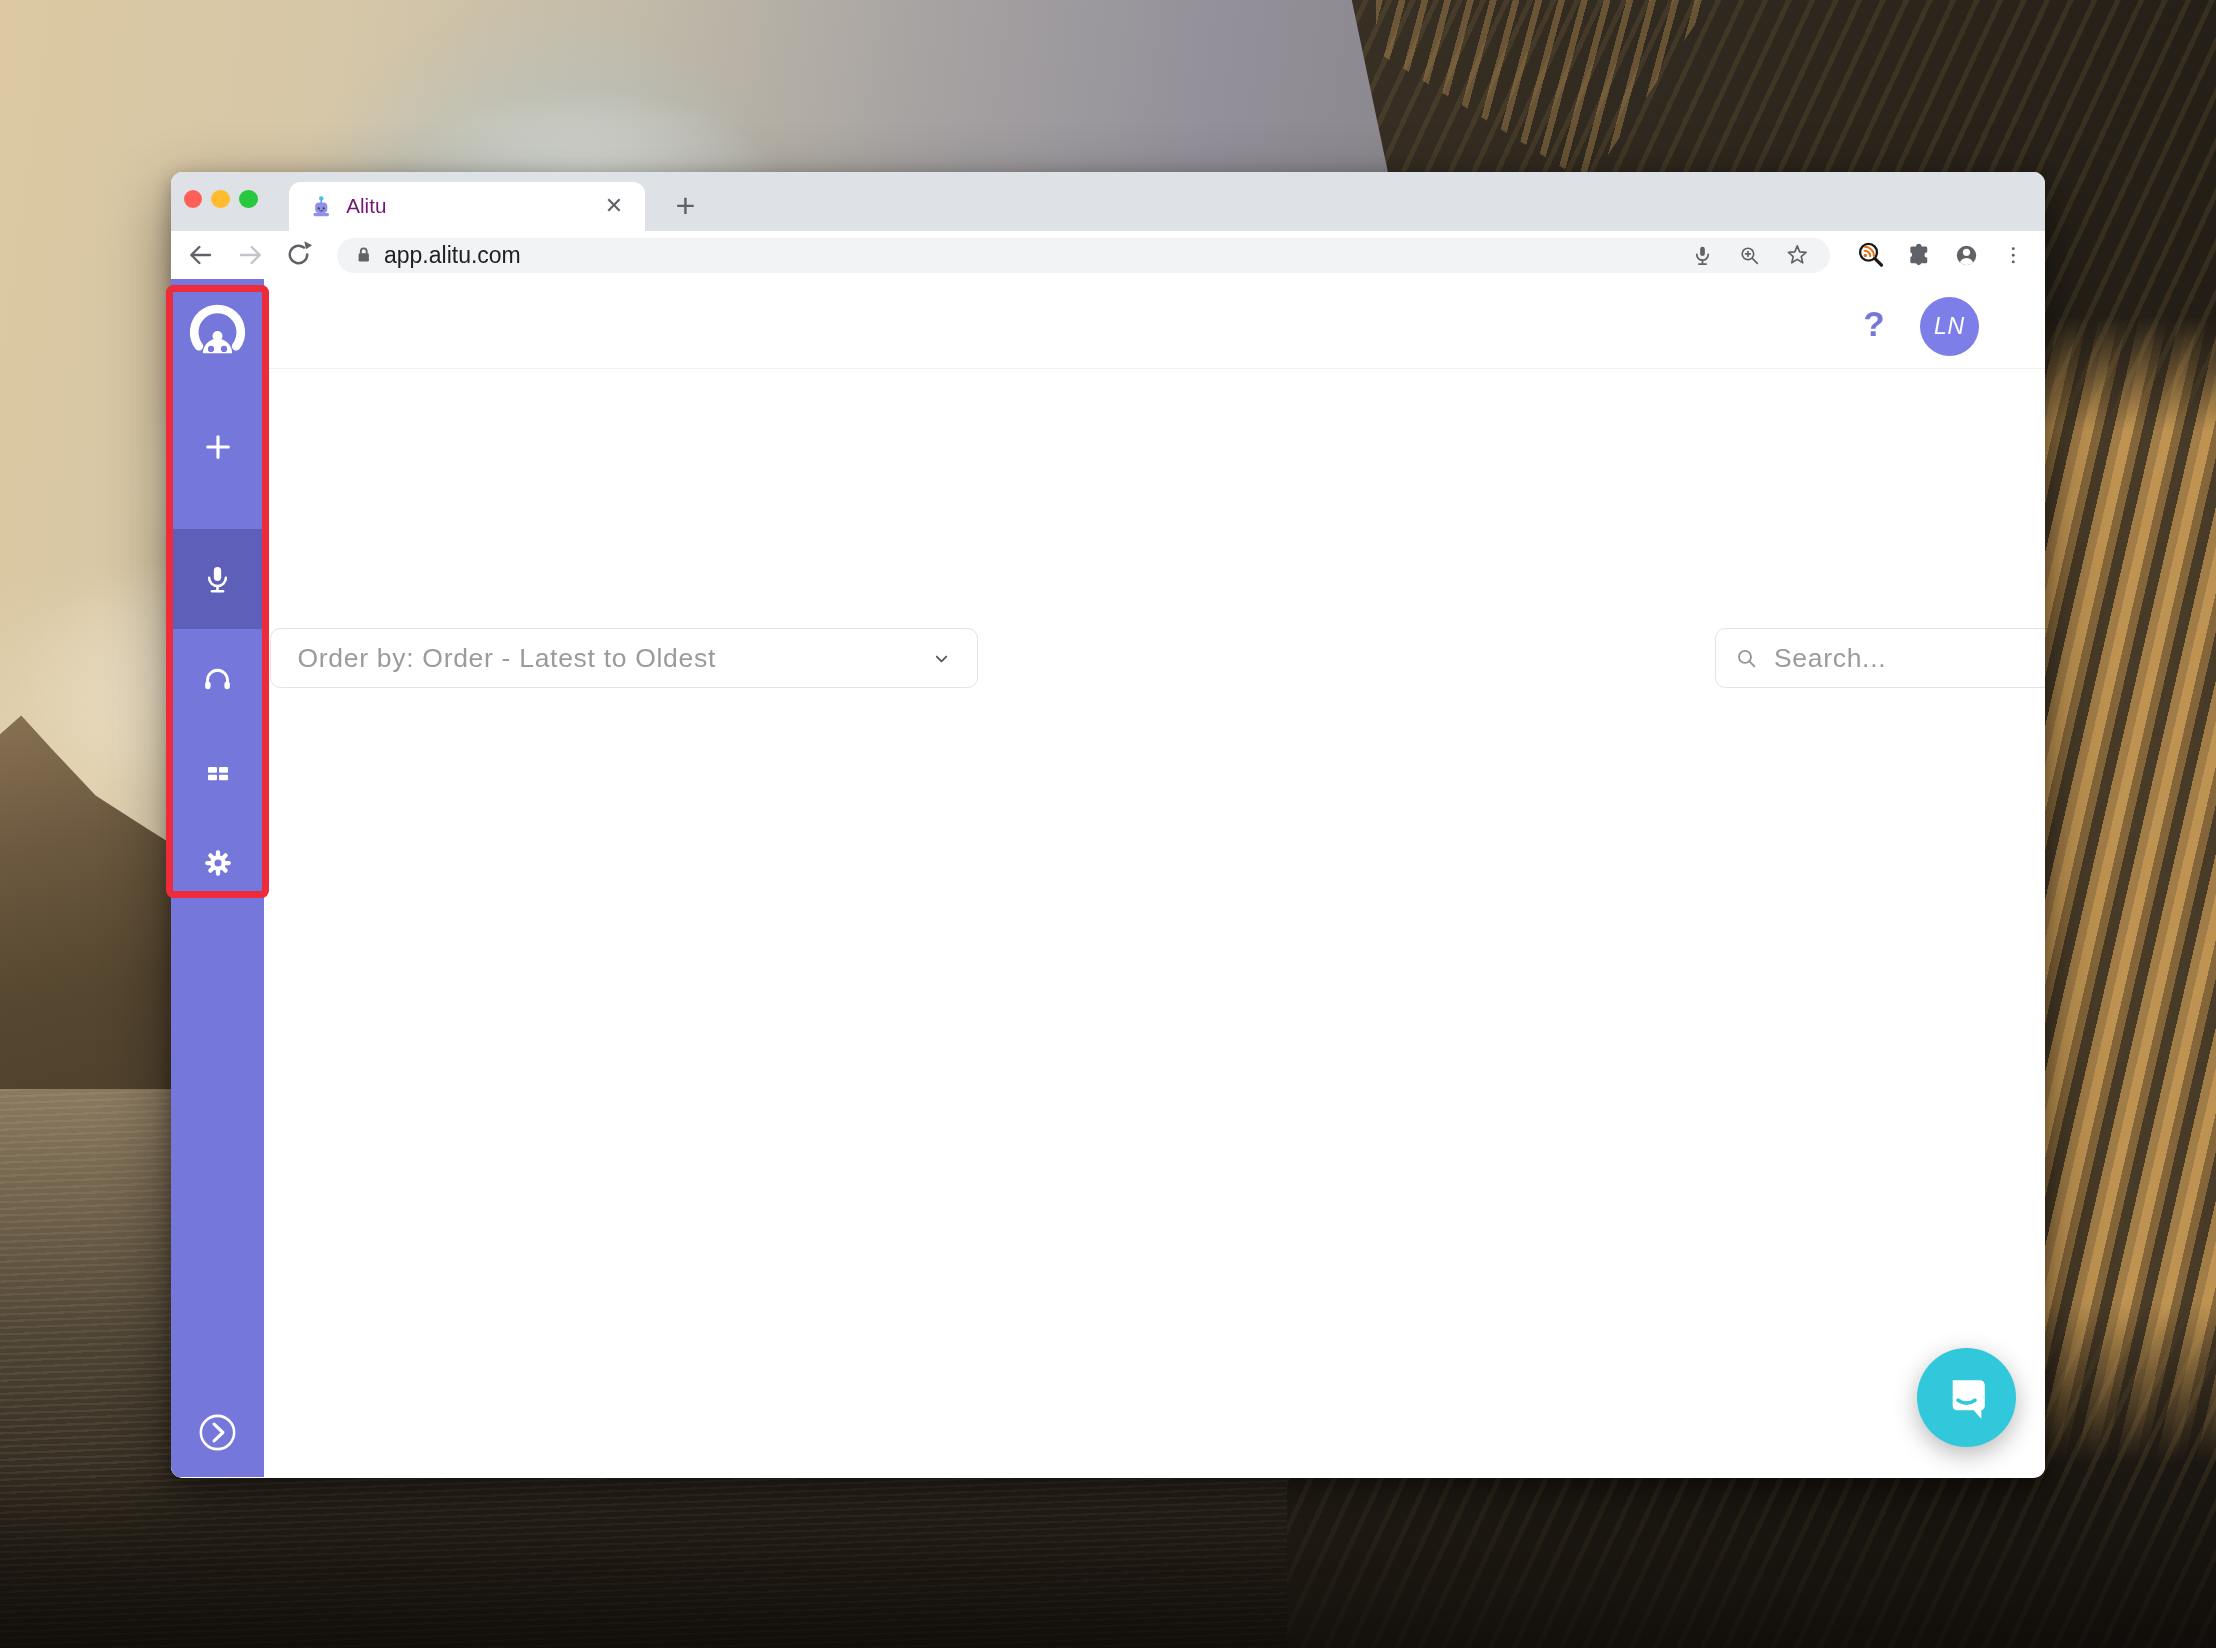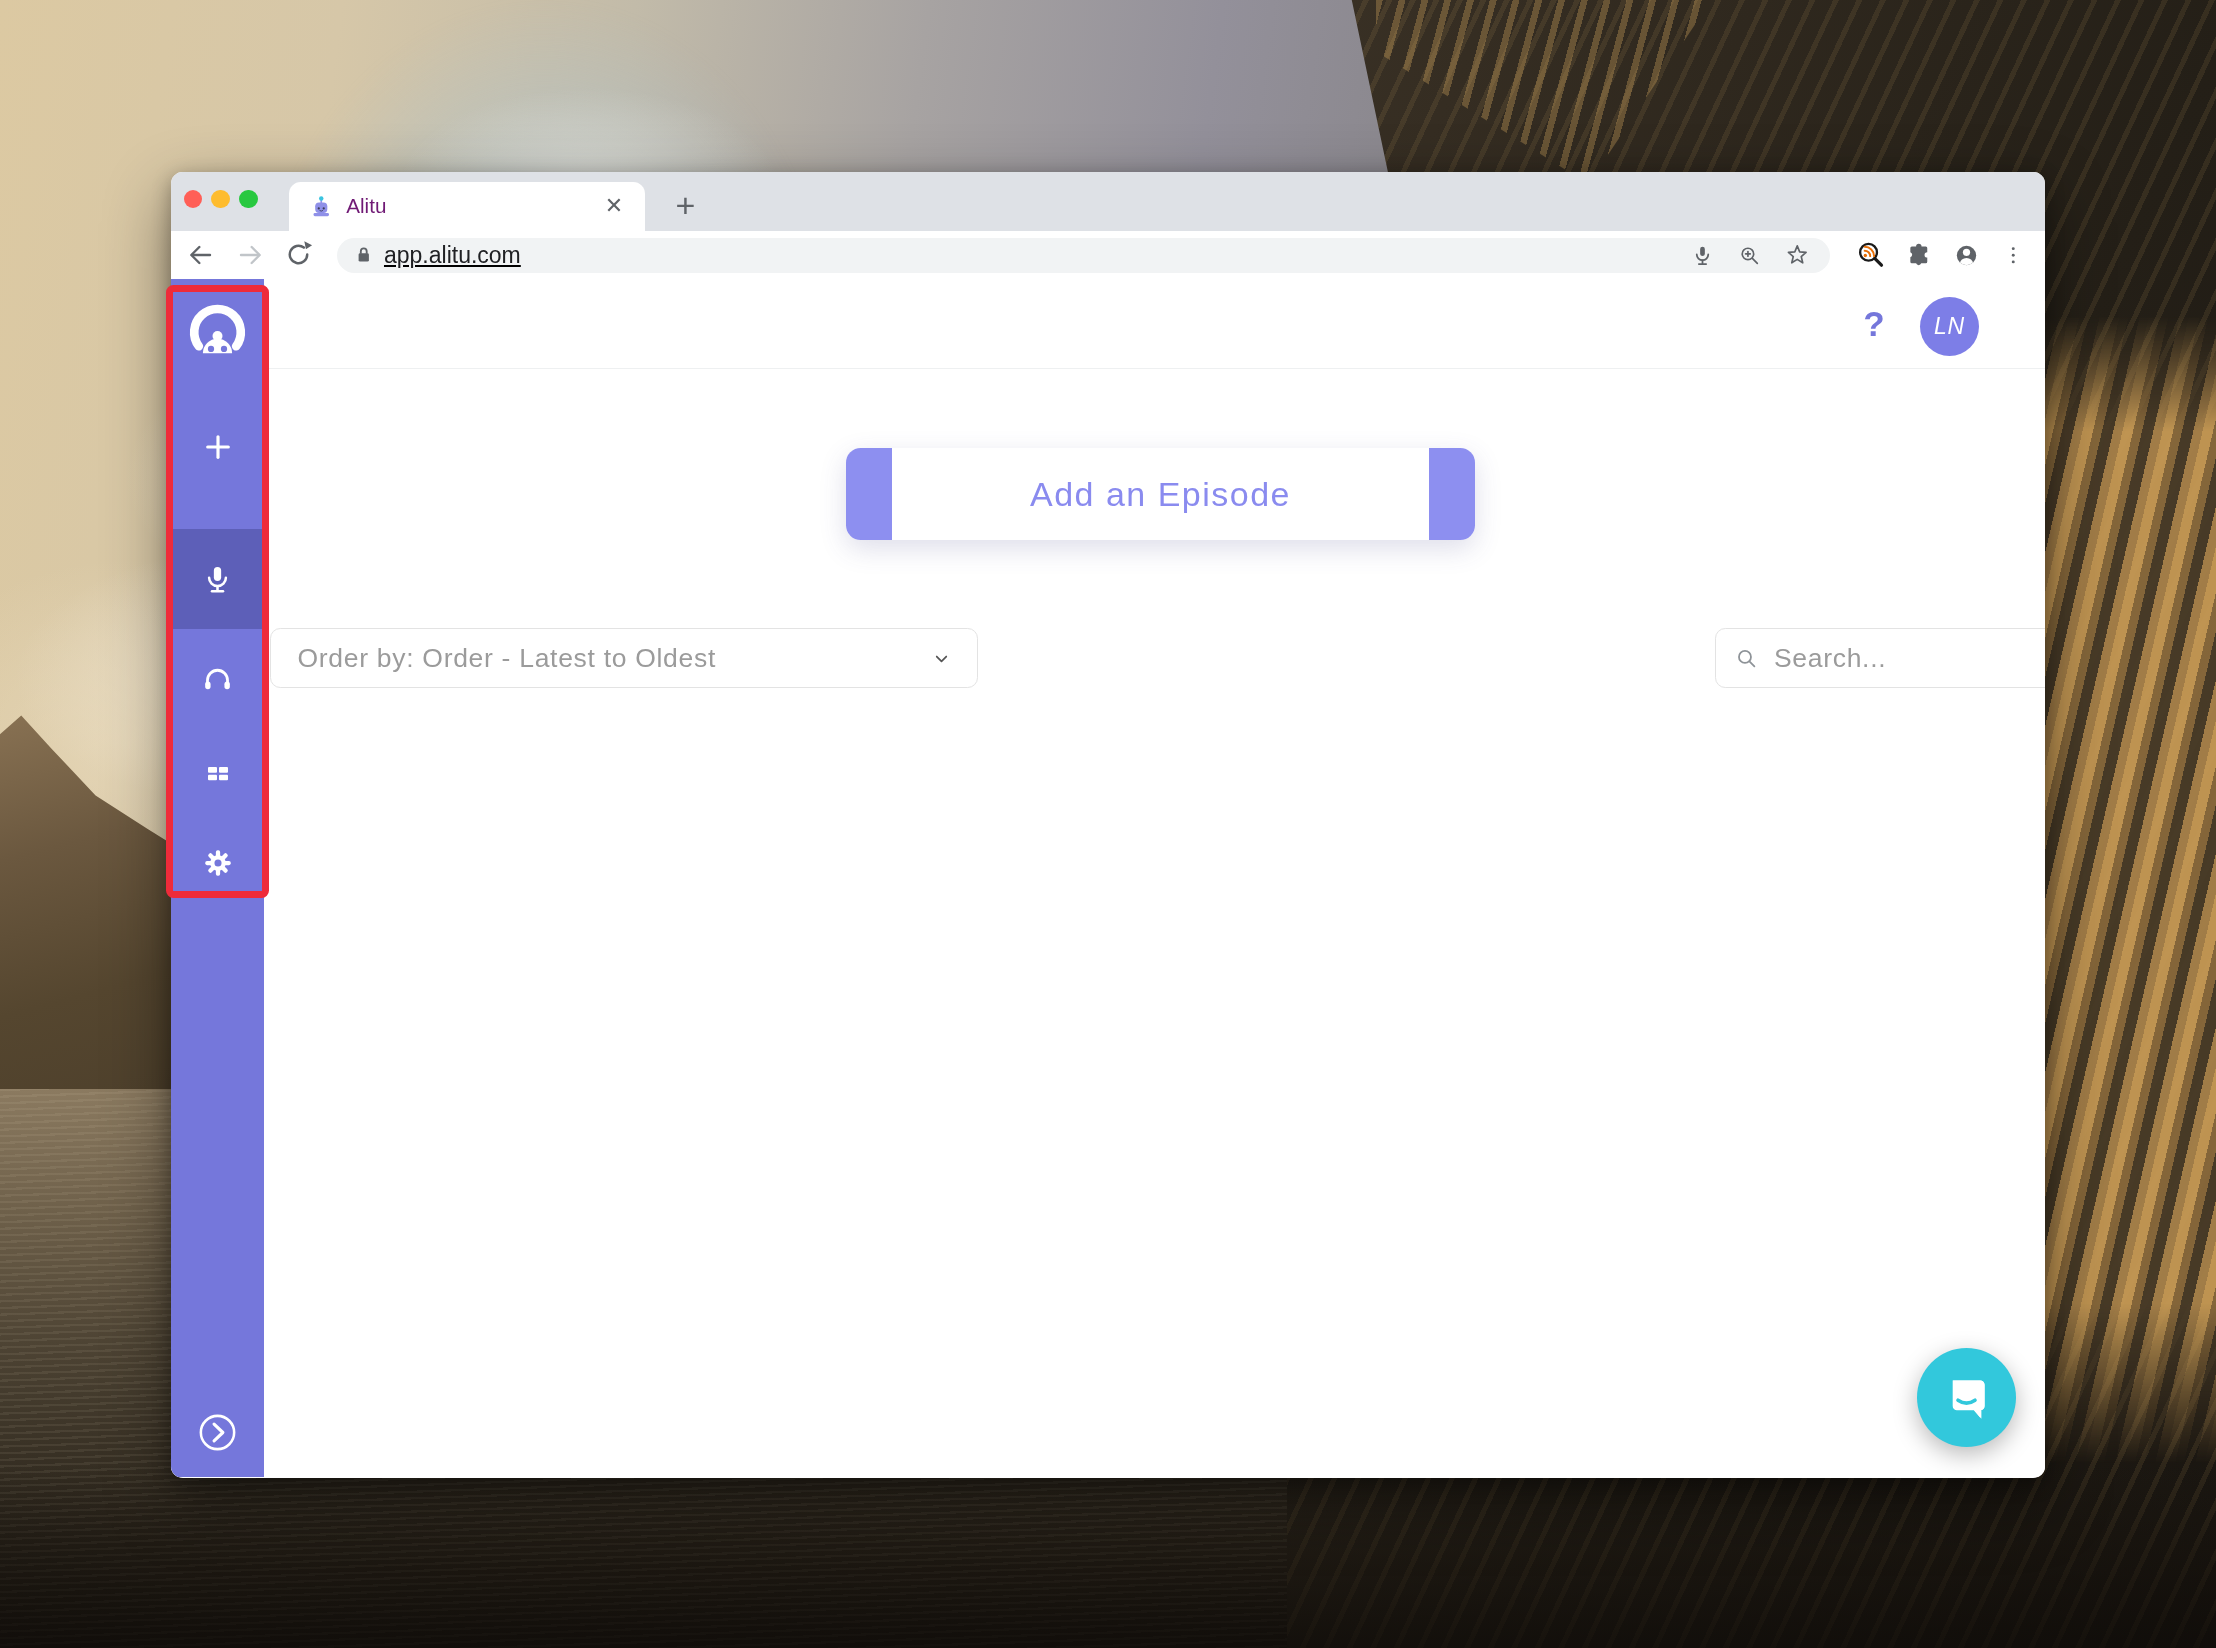--- a/index.html
+++ b/index.html
@@ -57,21 +57,21 @@
   .tab-favicon{width:26.5px;height:26.5px;margin-right:11.8px;flex:0 0 auto;}
   .tab-title{font-size:20.6px;color:#701a75;flex:1 1 auto;}
   .tab-close{font-size:22px;color:#5f6368;padding:0 2.9px;cursor:default;}
   .newtab{position:absolute;left:491px;top:10.3px;width:47px;height:47px;display:flex;align-items:center;justify-content:center;
     font-size:34px;font-weight:300;color:#5f6368;}
   .toolbar{position:absolute;left:0;top:59px;width:100%;height:49px;background:#fff;
     border-bottom:1.5px solid #e8eaed;box-sizing:border-box;}
   .navbtn{position:absolute;top:6.6px;width:34px;height:34px;display:flex;align-items:center;justify-content:center;}
   .nav-back{left:11.8px;} .nav-fwd{left:63px;} .nav-reload{left:110px;}
   .omnibox{position:absolute;left:166px;top:6.6px;width:1493px;height:35px;border-radius:17.7px;background:var(--omnibox);
-    display:flex;align-items:center;padding:0 14.7px;box-sizing:border-box;text-decoration:underline;}
+    display:flex;align-items:center;padding:0 14.7px;box-sizing:border-box;}
   .omni-url{font-size:23px;color:#202124;margin-left:8.8px;flex:1 1 auto;}
   .omni-icons{display:flex;align-items:center;gap:22px;margin-left:auto;padding-right:4.4px;}
   .ext-row{position:absolute;top:6.6px;right:19px;display:flex;align-items:center;gap:17.7px;height:35px;}
   .icon-wrap{display:flex;align-items:center;justify-content:center;}
 
   
   .page{position:absolute;left:0;top:107px;width:1874px;height:1198px;background:#fff;}
   .sidebar{position:absolute;left:0;top:0;width:93px;height:100%;background:var(--accent);}
   .sb-item{position:absolute;left:0;width:93px;height:74px;display:flex;align-items:center;justify-content:center;}
   .sb-logo{top:20px;} .sb-add{top:131px;} .sb-mic{top:263px;} .sb-phones{top:363px;}
@@ -302,23 +302,20 @@
           <circle cx="24" cy="24" r="17" stroke-width="2.6"></circle>
           <polyline points="20.5,15.5 29.5,24 20.5,32.5" stroke-width="3.2"></polyline>
         </svg>
       </div>
     </div>
 
     <div class="appheader"></div>
     <div class="help">?</div>
     <div class="avatar">LN</div>
 
-    <div class="add-btn">
-      <span>Add an Episode</span>
-    </div>
 
     <div class="order-select">
       <span>Order by: Order - Latest to Oldest</span>
       <svg class="chev" width="19" height="19" viewBox="0 0 24 24" fill="none" stroke="#555" stroke-width="2.2" stroke-linecap="round" stroke-linejoin="round">
         <polyline points="6,9.5 12,15.5 18,9.5"></polyline>
       </svg>
     </div>
 
     <div class="search-box">
       <svg width="29" height="29" viewBox="0 0 48 48" fill="none" stroke="#8e9398" stroke-width="3.4" stroke-linecap="round">

